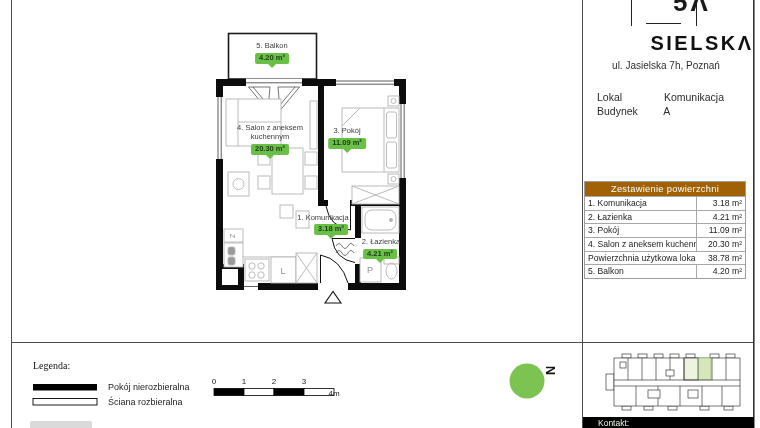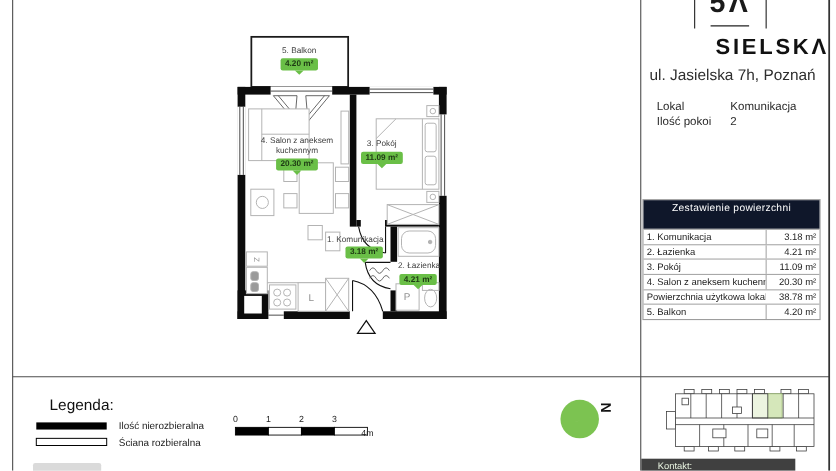--- a/index.html
+++ b/index.html
@@ -30,41 +30,41 @@
     border-left:4px solid transparent;border-right:4px solid transparent;
     border-top:4px solid #6abf47;width:0;height:0;
   }
   .appliance{font-size:8px;color:#8f8f8f;transform:translate(-50%,-50%);}
 
   
   .logo-clip{left:631px;top:0;width:66px;height:20px;overflow:hidden;text-align:center;}
   .logo-mono{position:relative;top:-13px;font-size:26px;font-weight:bold;letter-spacing:3px;color:#1a1a1a;}
   .brand{left:702px;top:32px;transform:translateX(-50%);font-size:20px;font-weight:bold;
          letter-spacing:2.5px;color:#111;}
-  .address{left:666px;top:60px;transform:translateX(-50%);font-size:14px;color:#2e2e2e;white-space:nowrap;}
+  .address{left:666px;top:60px;transform:translateX(-50%);font-size:10px;color:#2e2e2e;white-space:nowrap;}
   .details{left:597px;top:91px;font-size:10.5px;color:#2b2b2b;}
   .details .drow{height:13.8px;line-height:13.8px;}
   .details .dlabel{display:inline-block;width:64px;}
 
   
   .area-table{left:584px;top:181px;width:162px;z-index:2;border:1px solid #9d9d9d;box-sizing:border-box;}
-  .at-header{height:26px;line-height:14px;background:#0f172a;color:#fff;
+  .at-header{height:14px;line-height:14px;background:#a16207;color:#fff;
              font-size:9.3px;text-align:center;letter-spacing:.3px;}
   .at-row{display:flex;height:13.65px;line-height:13.65px;border-top:1px solid #a8a8a8;
           font-size:8.6px;color:#1c1c1c;box-sizing:border-box;}
   .at-label{flex:1;padding-left:3px;overflow:hidden;white-space:nowrap;}
   .at-value{width:49px;text-align:right;padding-right:3px;border-left:1px solid #a8a8a8;box-sizing:border-box;}
   .at-row.no-div .at-value{border-left:none;}
 
   
-  .legend-title{left:45px;top:360px;font-size:14px;color:#111;}
+  .legend-title{left:33px;top:360px;font-size:10px;color:#111;font-family:Liberation Serif, serif;}
   .legend-item{font-size:9px;color:#1c1c1c;}
   .scale-num{font-size:8px;color:#222;transform:translateX(-50%);top:377px;}
   .compass-n{left:546px;top:363px;font-size:13px;font-weight:bold;color:#111;transform:rotate(90deg);}
-  .kontakt-bar{left:583px;top:417px;width:140px;height:11px;background:#404040;z-index:2;}
+  .kontakt-bar{left:583px;top:417px;width:171px;height:11px;background:#000000;z-index:2;}
   .kontakt-text{padding-left:15px;font-size:8.5px;line-height:12px;color:#ebf6e3;}
   .crop-box{left:30px;top:421px;width:62px;height:10px;background:#dadada;border-radius:2px;z-index:2;}
 </style>
 </head>
 <body>
 
 <svg class="art" width="760" height="428" viewBox="0 0 760 428">
 
   <g stroke="#4d4d4d" stroke-width="1">
     <line x1="11.5" y1="0" x2="11.5" y2="428"></line>
@@ -263,33 +263,33 @@
 <div class="txt room-label" style="left:323px;top:213.5px;">1. Komunikacja</div>
 <div class="txt area-badge" style="left:331px;top:224px;">3.18 m²</div>
 
 <div class="txt room-label" style="left:381px;top:237.5px;">2. Łazienka</div>
 <div class="txt area-badge" style="left:380px;top:248.5px;">4.21 m²</div>
 
 <div class="txt appliance" style="left:283px;top:271px;font-size:9px;">L</div>
 <div class="txt appliance" style="left:370px;top:270px;font-size:9px;">P</div>
 <div class="txt appliance" style="left:232px;top:236px;font-size:7px;transform:translate(-50%,-50%) rotate(90deg);">Z</div>
 
-<div class="abs logo-clip" style="z-index:2;">
+<div class="abs logo-clip" style="z-index:2;margin-left:28px;">
   <span class="logo-mono">5Λ</span>
 </div>
 <div class="txt brand">SIELSKΛ</div>
 <div class="txt address">ul. Jasielska 7h, Poznań</div>
 
 <div class="txt details">
   <div class="drow">
     <span class="dlabel">Lokal</span>
     <span>Komunikacja</span></div>
   <div class="drow">
-    <span class="dlabel">Ilość pokoi</span>
-    <span>2</span></div>
+    <span class="dlabel">Budynek</span>
+    <span>A</span></div>
 </div>
 
 <div class="abs area-table">
   <div class="at-header" style="border-top:none;">Zestawienie powierzchni</div>
   <div class="at-row">
     <span class="at-label">1. Komunikacja</span>
     <span class="at-value">3.18 m²</span>
     </div>
   <div class="at-row">
     <span class="at-label">2. Łazienka</span>
@@ -307,21 +307,21 @@
     <span class="at-label">Powierzchnia użytkowa lokalu</span>
     <span class="at-value">38.78 m²</span>
     </div>
   <div class="at-row">
     <span class="at-label">5. Balkon</span>
     <span class="at-value">4.20 m²</span>
     </div>
 </div>
 
 <div class="txt legend-title">Legenda:</div>
-<div class="txt legend-item" style="left:108px;top:382px;">Ilość nierozbieralna</div>
+<div class="txt legend-item" style="left:108px;top:382px;">Pokój nierozbieralna</div>
 <div class="txt legend-item" style="left:108px;top:397px;">Ściana rozbieralna</div>
 
 <div class="txt scale-num" style="left:214px;">0</div>
 <div class="txt scale-num" style="left:244px;">1</div>
 <div class="txt scale-num" style="left:274px;">2</div>
 <div class="txt scale-num" style="left:304px;">3</div>
 <div class="txt scale-num" style="left:334px;margin-top:12px;">4m</div>
 
 <div class="txt compass-n">N</div>
 

